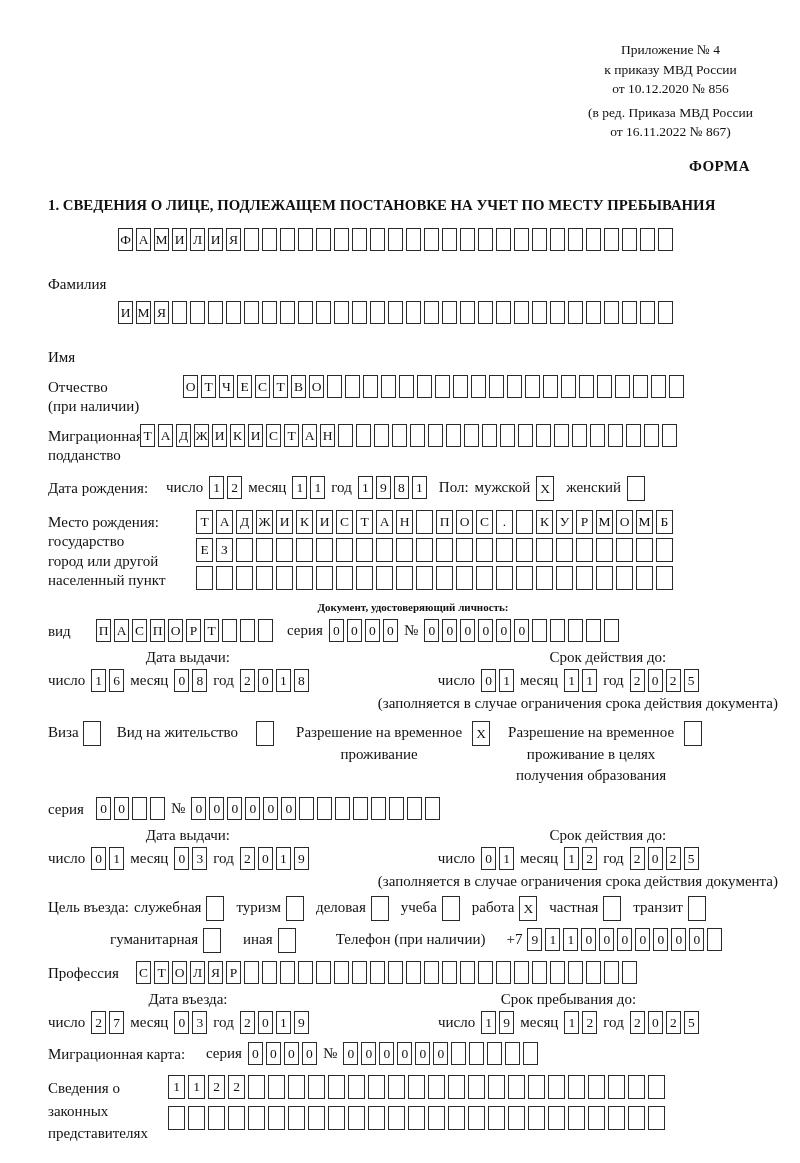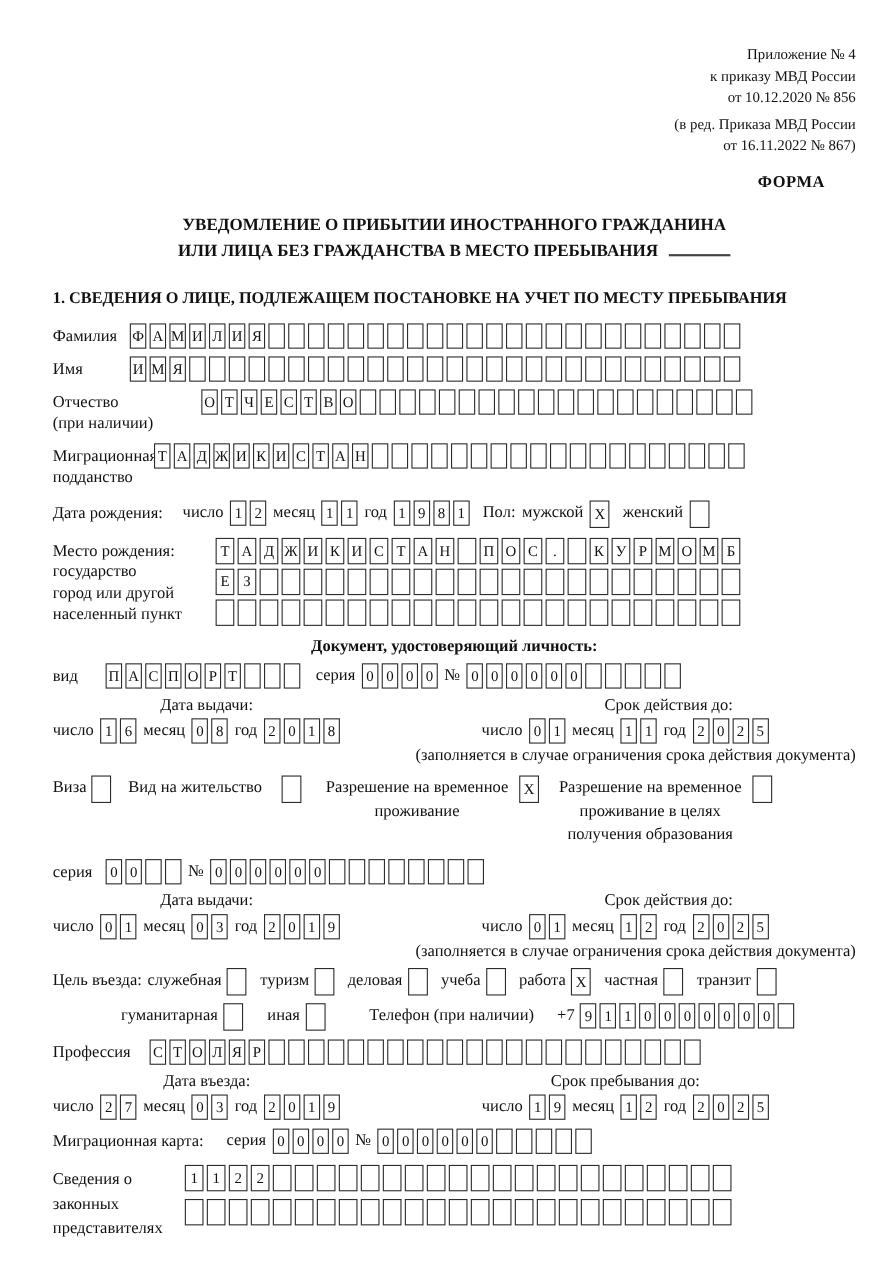--- a/index.html
+++ b/index.html
@@ -6,51 +6,51 @@
   html,body { background:#ffffff; }
   body {
     width:800px; min-height:1163px;
     font-family:"Liberation Serif","DejaVu Serif",serif;
     color:#111; font-size:15px;
   }
   .page { padding:40px 22px 30px 48px; }
 
   
   .hdr-wrap { display:flex; justify-content:flex-end; }
-  .hdr { width:215px; font-size:13.5px; line-height:1.45; text-align:right; }
+  .hdr { width:215px; font-size:13.5px; line-height:1.45; text-align:center; }
   .hdr .gap { height:4px; }
   .forma { text-align:right; font-weight:bold; font-size:15px; margin:16px 28px 0 0; letter-spacing:.5px; }
 
   
   .title { text-align:center; font-weight:bold; font-size:15.5px; line-height:1.55; margin-top:18px; }
   .blank-line { display:inline-block; width:56px; border-bottom:2px solid #444; height:14px; margin-left:10px; vertical-align:baseline; }
   .sec-head { font-weight:bold; font-size:14.8px; margin-top:22px; margin-bottom:14px; }
 
   
   .row { display:flex; align-items:flex-start; margin-bottom:7px; }
   .lbl { flex:none; line-height:1.3; padding-top:3px; }
-  .lbl.w70 { width:70px; }
+  .lbl.w70 { width:70px;margin-top:44px; }
   .lbl.w92 { width:92px; }
   .lbl.w135 { width:135px; }
   .lbl.w148 { width:148px; }
   .dlab { flex:none; padding:3px 6px 0 6px; white-space:nowrap; }
 
   .cells { display:flex; flex:none; gap:3px; }
   .cell {
     width:15px; height:23px; flex:none;
     border:1.5px solid #2b2b2b;
     display:inline-flex; align-items:center; justify-content:center;
     font-size:13.5px; line-height:1; background:#fff;
   }
   .wide .cell { width:17px; height:24px; }
   .box .cell { width:18px; height:25px; }
 
   .cgroup { display:flex; flex-direction:column; gap:4px; }
 
-  .docsec-head { text-align:center; font-weight:bold; font-size:15px; margin:10px 0 6px 0; }
+  .docsec-head { text-align:center; font-weight:bold; font-size:11px; margin:10px 0 6px 0; }
 
   
   .date-pair { display:flex; margin-bottom:4px; }
   .dp-col { display:flex; flex-direction:column; }
   .dp-col.left { width:390px; }
   .dp-head { text-align:center; margin-bottom:3px; }
   .dp-line { display:flex; align-items:flex-start; }
   .dp-note { font-size:15px; margin-top:3px; white-space:nowrap; margin-left:-60px; }
 
   
@@ -77,24 +77,20 @@
       <div>Приложение № 4</div>
       <div>к приказу МВД России</div>
       <div>от 10.12.2020 № 856</div>
       <div class="gap"></div>
       <div>(в ред. Приказа МВД России</div>
       <div>от 16.11.2022 № 867)</div>
     </div>
   </div>
   <div class="forma">ФОРМА</div>
 
-  <div class="title">
-    <div>УВЕДОМЛЕНИЕ О ПРИБЫТИИ ИНОСТРАННОГО ГРАЖДАНИНА</div>
-    <div><span>ИЛИ ЛИЦА БЕЗ ГРАЖДАНСТВА В МЕСТО ПРЕБЫВАНИЯ</span><span class="blank-line"></span></div>
-  </div>
 
   <div class="sec-head">1. СВЕДЕНИЯ О ЛИЦЕ, ПОДЛЕЖАЩЕМ ПОСТАНОВКЕ НА УЧЕТ ПО МЕСТУ ПРЕБЫВАНИЯ</div>
 
   <div class="row">
     <span class="lbl w70">Фамилия</span>
     <span class="cells">
         <span class="cell">Ф</span>
         <span class="cell">А</span>
         <span class="cell">М</span>
         <span class="cell">И</span>

